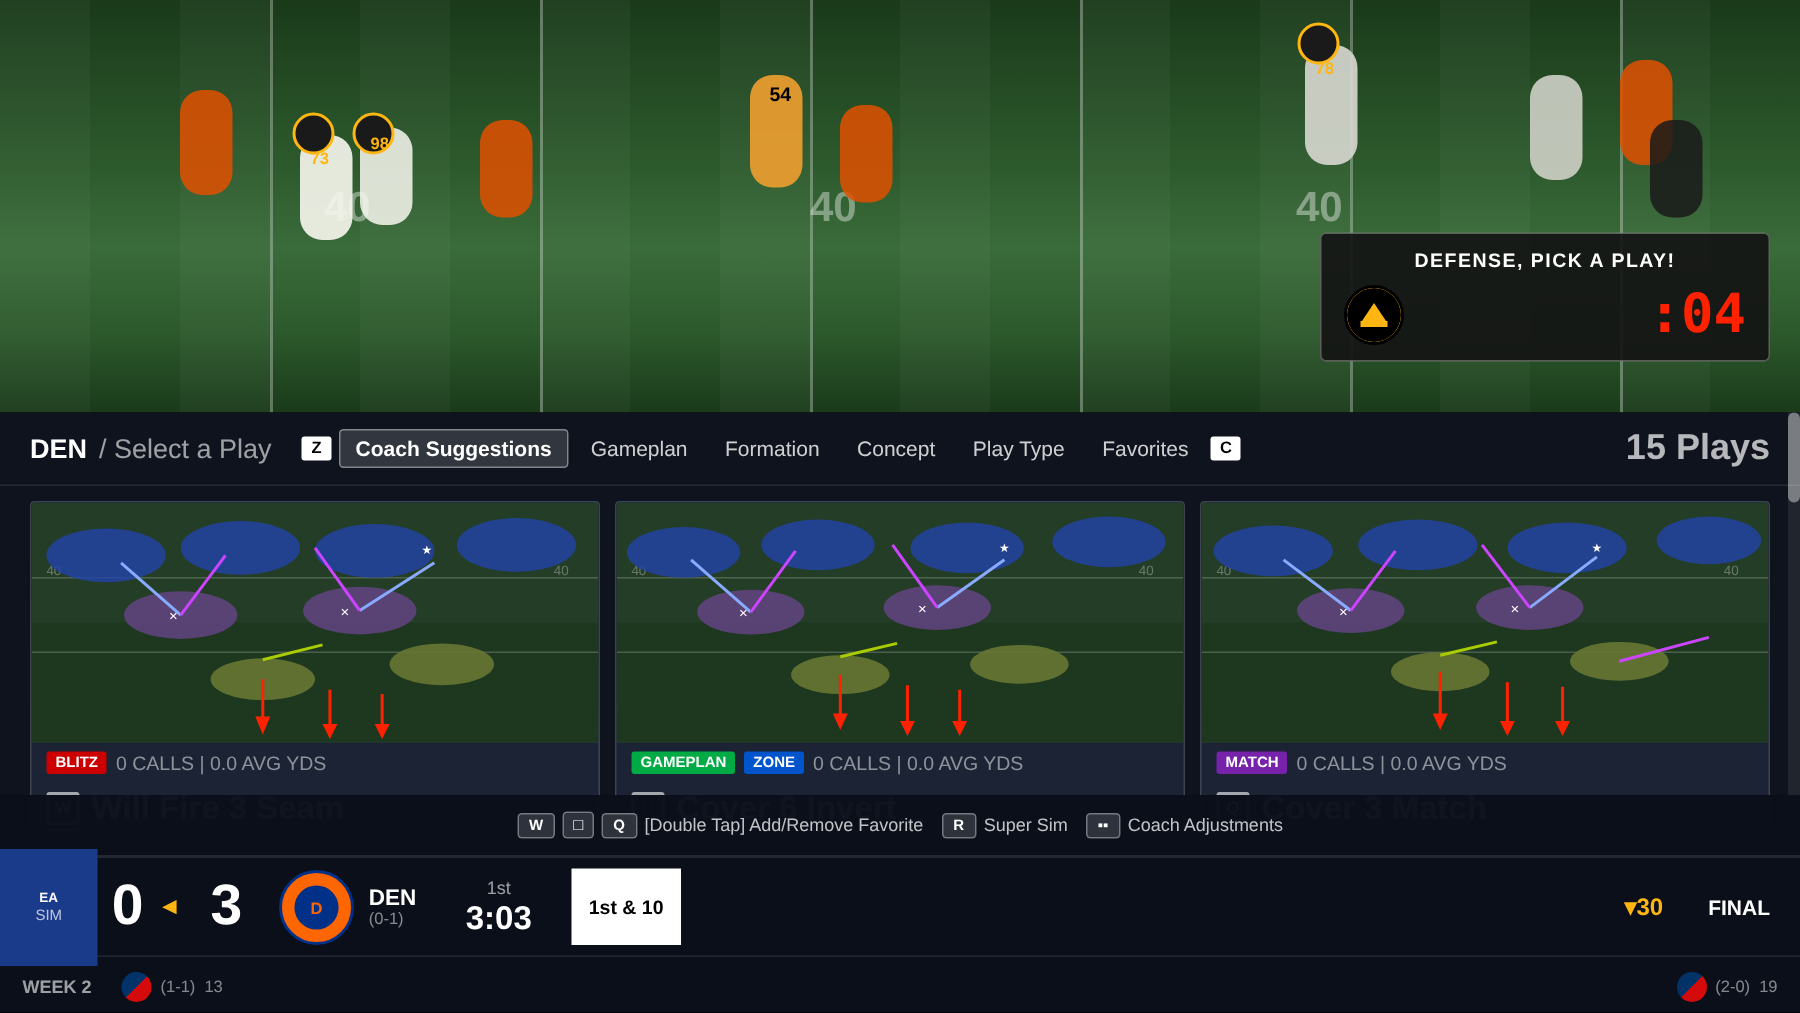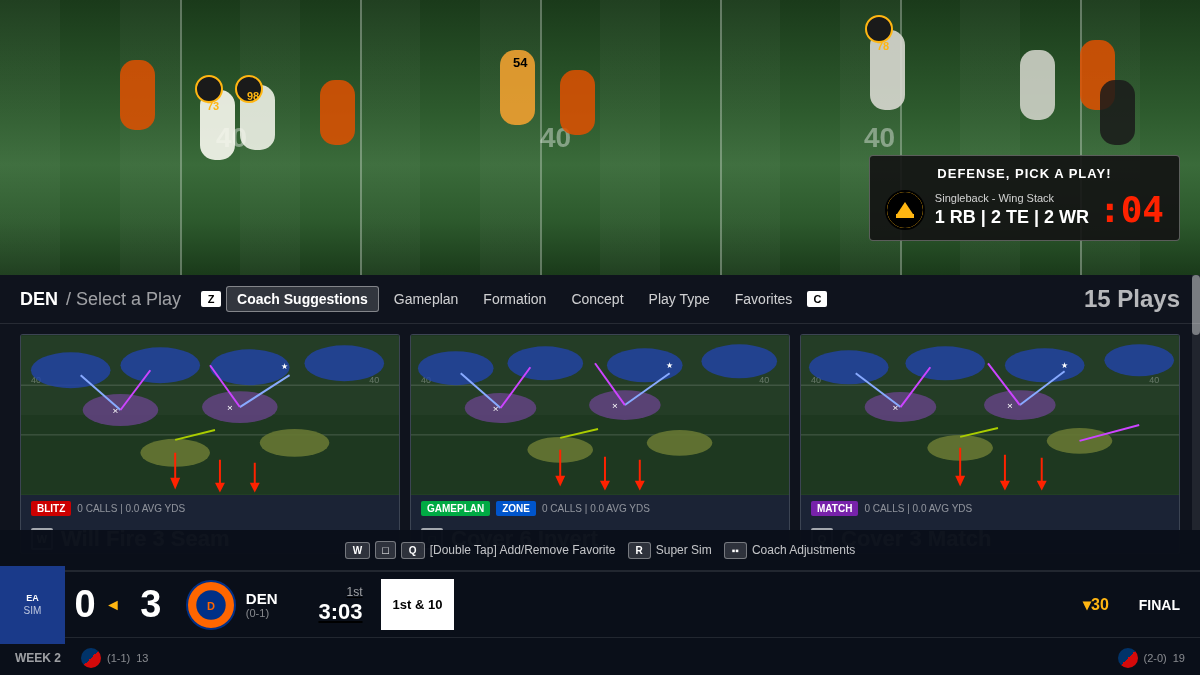--- a/index.html
+++ b/index.html
@@ -228,21 +228,21 @@
       color: #fff;
     }
 
     .badge-red { background: #cc0000; }
     .badge-green { background: #00aa44; }
     .badge-blue { background: #0055cc; }
     .badge-purple { background: #7722aa; }
 
     .play-stats {
       color: rgba(255,255,255,0.5);
-      font-size: 10px;
+      font-size: 13px;
     }
 
     .play-name-row {
       padding: 4px 10px 2px;
       display: flex;
       align-items: center;
       gap: 8px;
     }
 
     .play-key-box {
@@ -401,24 +401,23 @@
       align-items: center;
       justify-content: center;
       font-size: 8px;
       color: #003087;
       font-weight: bold;
     }
 
     .score-center {
       display: flex;
       flex-direction: column;
-      align-items: flex-end;
+      align-items: center;
       padding: 0 10px;
       min-width: 80px;
-      text-decoration: underline;
     }
 
     .quarter-label {
       color: rgba(255,255,255,0.6);
       font-size: 12px;
       text-align: center;
     }
 
     .game-clock {
       color: #ffffff;
@@ -543,24 +542,20 @@
   <div class="defense-title">DEFENSE, PICK A PLAY!</div>
   <div class="offense-info">
     <div class="team-logo-circle">
       <div class="team-logo-inner">
         <svg width="32" height="32" viewBox="0 0 32 32">
           <circle cx="16" cy="16" r="15" fill="#000"></circle>
           <path d="M8 20 L16 8 L24 20 Z" fill="#FFB612"></path>
           <rect x="7" y="20" width="18" height="4" fill="#FFB612"></rect>
         </svg>
       </div>
-    </div>
-    <div>
-      <div class="formation-text">Singleback - Wing Stack</div>
-      <div class="formation-detail">1 RB | 2 TE | 2 WR</div>
     </div>
     <div class="timer-display">:04</div>
   </div>
 </div>
 
 <div class="play-panel">
   <div class="play-header">
     <div style="display:flex;align-items:center;gap:8px;">
       <span class="team-label">DEN</span>
       <span class="select-label">/ Select a Play</span>

